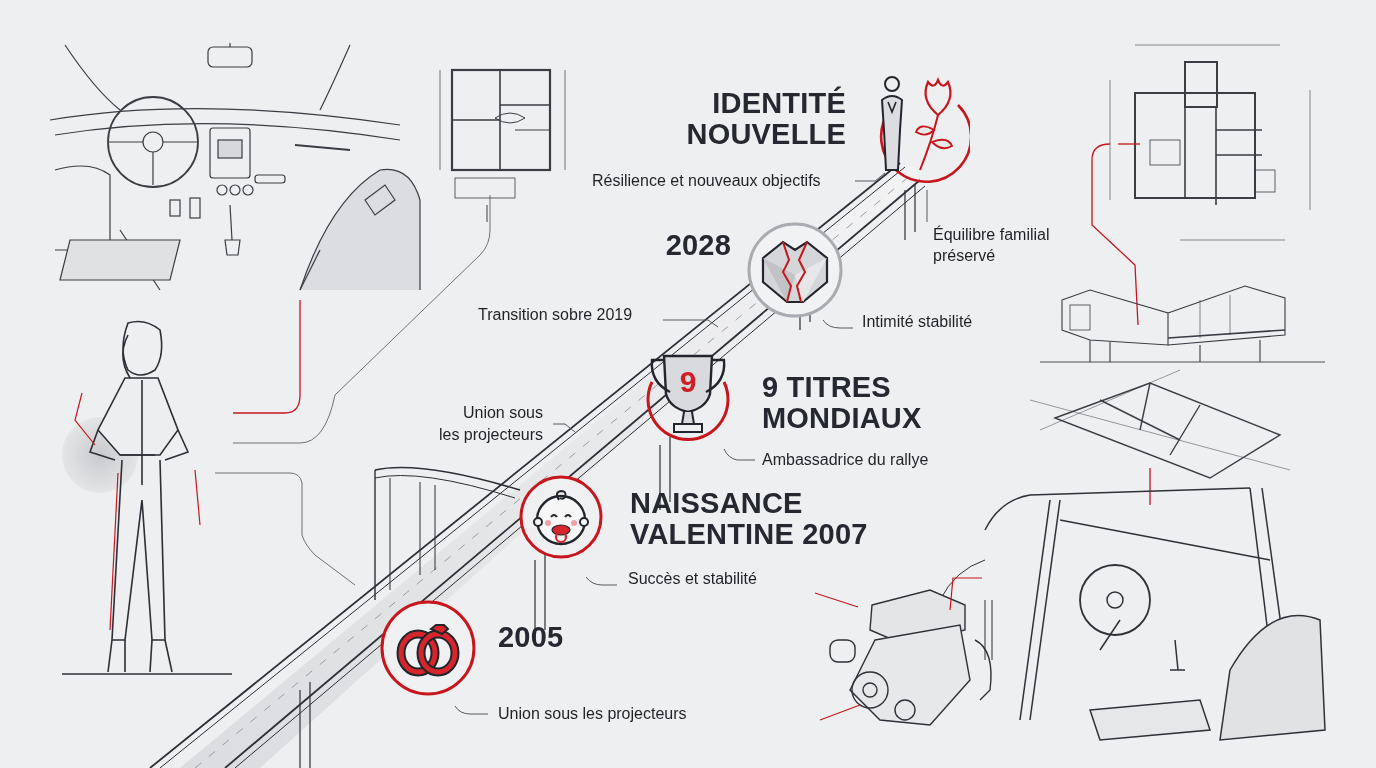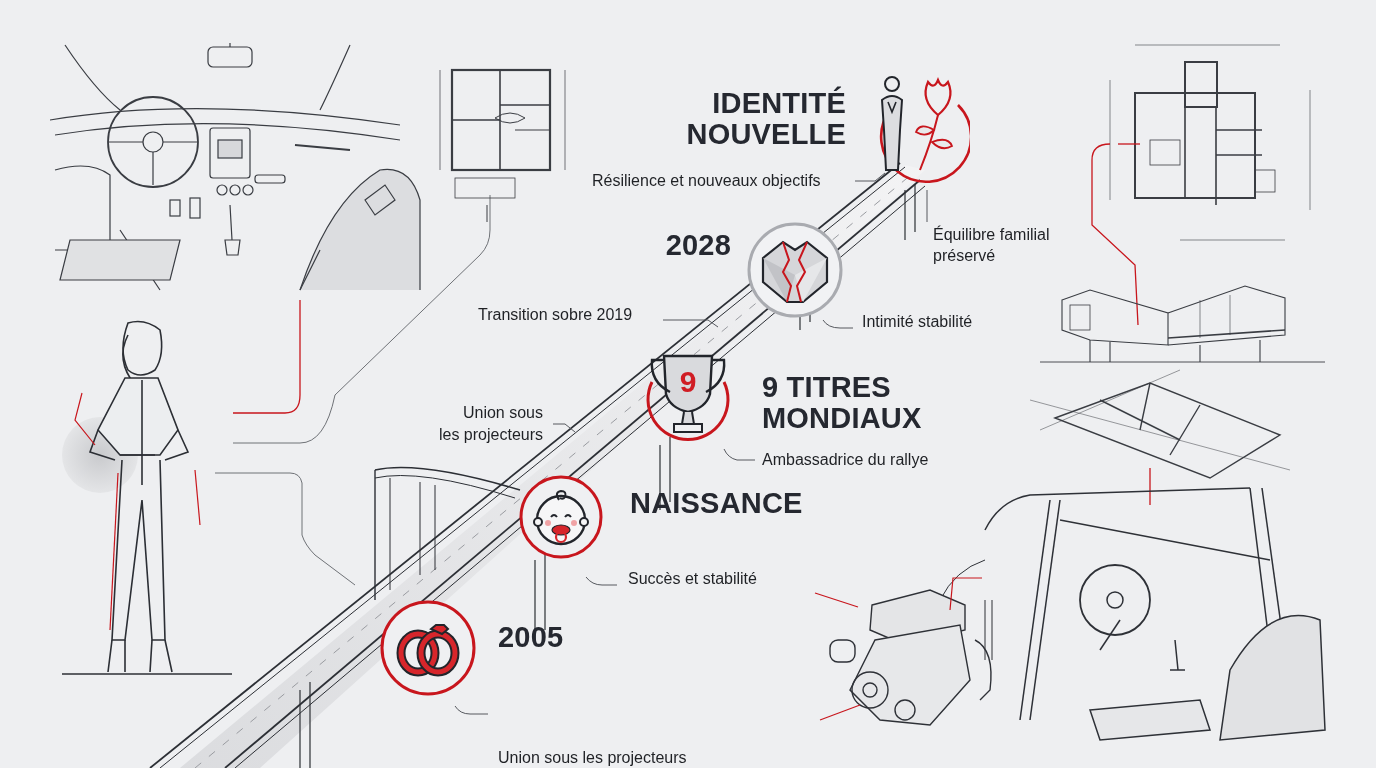--- a/index.html
+++ b/index.html
@@ -270,24 +270,25 @@
     <path d="M78,45 Q60,30 68,12 Q74,20 78,10 Q82,20 88,12 Q96,30 78,45 Z" fill="none" stroke="#c8161d" stroke-width="2.2"></path>
     <path d="M78,45 Q72,70 60,100" fill="none" stroke="#c8161d" stroke-width="2"></path>
     <path d="M74,60 Q60,52 56,62 Q66,68 74,60 Z" fill="#e8e9eb" stroke="#c8161d" stroke-width="1.8"></path>
     <path d="M72,72 Q88,66 92,76 Q82,82 72,72 Z" fill="#e8e9eb" stroke="#c8161d" stroke-width="1.8"></path>
   </svg>
 </div>
 
 <div class="title" style="left:498px;top:622px;">
   <span>2005</span>
 </div>
-<div class="sub" style="left:498px;top:704px;margin-top:44px;">Union sous les projecteurs</div>
+<div class="sub" style="left:498px;top:704px;">Union sous les projecteurs</div>
 
 <div class="title" style="left:630px;top:488px;">
   <span>NAISSANCE</span>
+  <span>VALENTINE 2007</span>
 </div>
 <div class="sub" style="left:628px;top:569px;">Succès et stabilité</div>
 
 <div class="title" style="left:762px;top:372px;">
   <span>9 TITRES</span>
   <span>MONDIAUX</span>
 </div>
 <div class="sub" style="left:762px;top:450px;">Ambassadrice du rallye</div>
 
 <div class="title right" style="right:645px;top:230px;">

